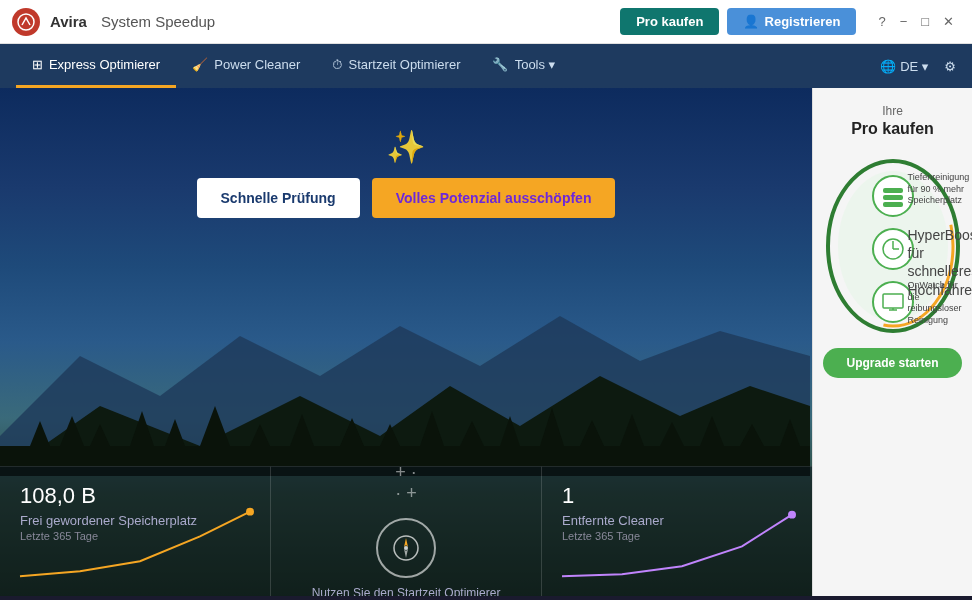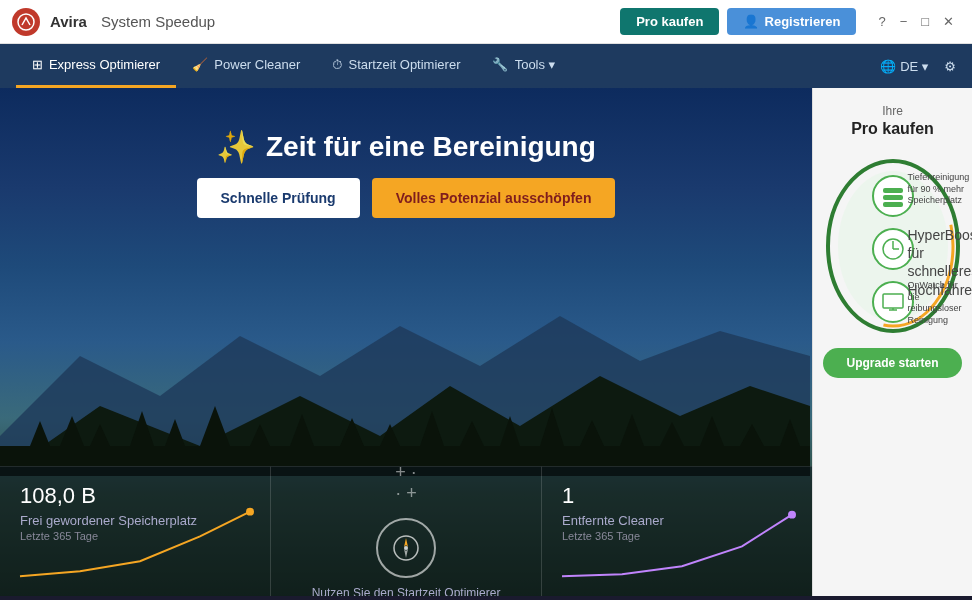--- a/index.html
+++ b/index.html
@@ -57,21 +57,21 @@
     }
     .hero-title {
       display: flex; align-items: center; gap: 10px; color: #fff; font-size: 28px; font-weight: 700; margin-bottom: 12px;
     }
     .hero-subtitle { color: #c8d8e8; font-size: 14px; margin-bottom: 28px; }
     .hero-buttons { display: flex; gap: 12px; }
     .btn-schnell {
       background: #fff; color: #1a3a6e; border: none; padding: 12px 24px; font-size: 14px; font-weight: 600; border-radius: 4px; cursor: pointer; min-width: 160px;
     }
     .btn-volles {
-      background: #f5a623; color: #7f1d1d; border: none; padding: 12px 24px; font-size: 14px; font-weight: 600; border-radius: 4px; cursor: pointer; min-width: 200px;
+      background: #f5a623; color: #6d28d9; border: none; padding: 12px 24px; font-size: 14px; font-weight: 600; border-radius: 4px; cursor: pointer; min-width: 200px;
     }
 
     
     .mountains {
       position: absolute; bottom: 120px; left: 0; right: 0; height: 200px;
     }
 
     
     .stats-row {
       position: absolute; bottom: 0; left: 0; right: 0;
@@ -170,21 +170,20 @@
   </div>
 </div>
 
 <div class="main">
 
   <div class="content-area">
 
     <div class="hero">
       <div class="hero-title">
         <span style="font-size:32px;opacity:0.9;">✨</span>
-        <span>Zeit für eine Bereinigung</span>
       </div>
       <div class="hero-buttons">
         <button class="btn-schnell">Schnelle Prüfung</button>
         <button class="btn-volles">Volles Potenzial ausschöpfen</button>
       </div>
     </div>
 
     <svg class="mountains" viewBox="0 0 810 200" preserveAspectRatio="none" xmlns="http://www.w3.org/2000/svg">
 
       <defs>

